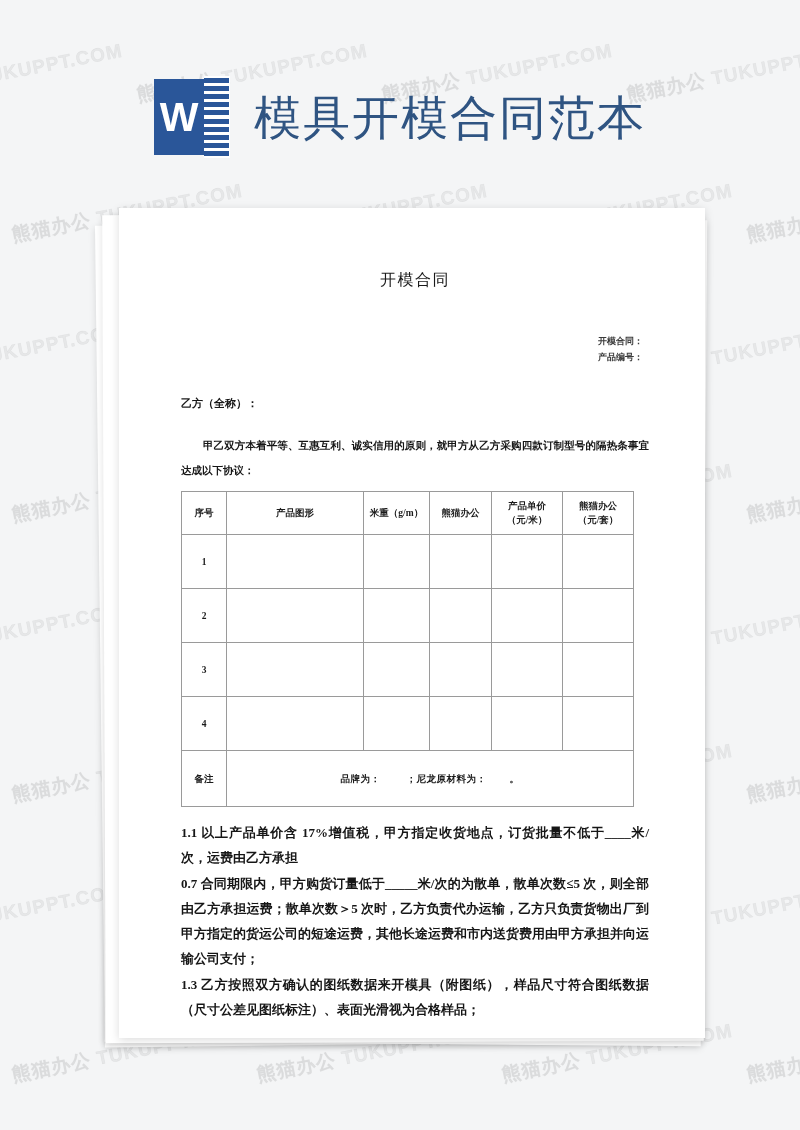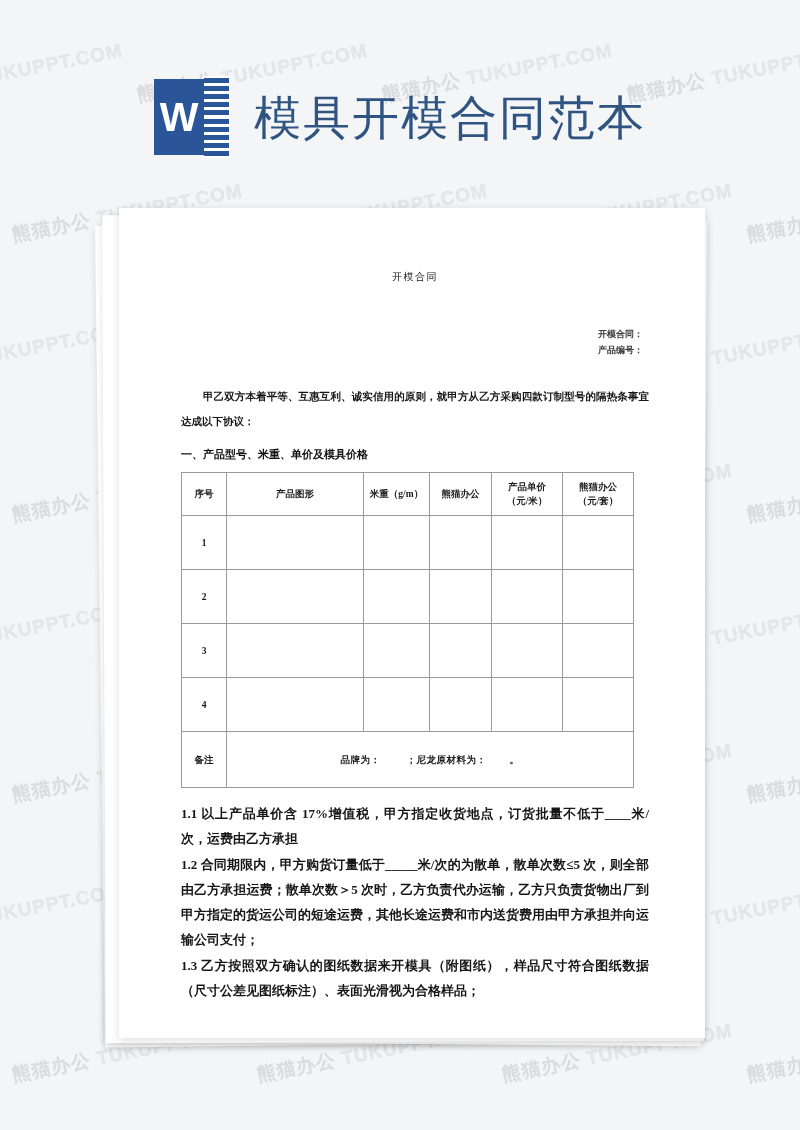--- a/index.html
+++ b/index.html
@@ -123,21 +123,21 @@
     position: absolute;
     left: 62px; top: 62px;
     width: 468px;
     color: #1b1b1b;
   }
 
   
   .doc-heading {
     text-align: center;
     font-family: "DejaVu Sans", "Liberation Sans", sans-serif;
-    font-size: 10px;
+    font-size: 16px;
     letter-spacing: 1.5px;
     color: #1a1a1a;
     margin: 0 0 42px 0;
   }
   .meta {
     text-align: right;
     font-size: 9px;
     line-height: 16px;
     color: #3a3a3a;
     margin: 0 6px 26px 0;
@@ -274,24 +274,24 @@
 <div class="page">
   <div class="page-inner">
 
     <div class="doc-heading">开模合同</div>
 
     <div class="meta">
       <div>开模合同：</div>
       <div>产品编号：</div>
     </div>
 
+    <p class="party">乙方（全称）：</p>
 
     <p class="intro">甲乙双方本着平等、互惠互利、诚实信用的原则，就甲方从乙方采购四款订制型号的隔热条事宜达成以下协议：</p>
 
-    <div class="section-title">一、产品型号、米重、单价及模具价格</div>
 
     <table class="spec">
       <colgroup>
         <col style="width:45px">
           <col style="width:137px">
           <col style="width:66px">
         <col style="width:62px">
           <col style="width:71px">
           <col style="width:71px">
       </colgroup>
@@ -342,18 +342,18 @@
           </tr>
           <tr class="remark">
             <td class="remark-label">备注</td>
             <td class="remark-body" colspan="5">品牌为：         ；尼龙原材料为：        。</td>
           </tr>
         </tbody>
     </table>
 
     <div class="clauses">
       <p class="clause">1.1 以上产品单价含 17%增值税，甲方指定收货地点，订货批量不低于____米/次，运费由乙方承担</p>
-      <p class="clause">1.2 合同期限内，甲方购货订量低于_____米/次的为散单，散单次数≤5 次，则全部由乙方承担运费；散单次数＞5 次时，乙方负责代办运输，乙方只负责货物出厂到甲方指定的货运公司的短途运费，其他长途运费和市内送货费用由甲方承担并向运输公司支付；</p>
+      <p class="clause">0.7 合同期限内，甲方购货订量低于_____米/次的为散单，散单次数≤5 次，则全部由乙方承担运费；散单次数＞5 次时，乙方负责代办运输，乙方只负责货物出厂到甲方指定的货运公司的短途运费，其他长途运费和市内送货费用由甲方承担并向运输公司支付；</p>
       <p class="clause">1.3 乙方按照双方确认的图纸数据来开模具（附图纸），样品尺寸符合图纸数据（尺寸公差见图纸标注）、表面光滑视为合格样品；</p>
     </div>
 
   </div>
 </div>
 
 </body></html>

